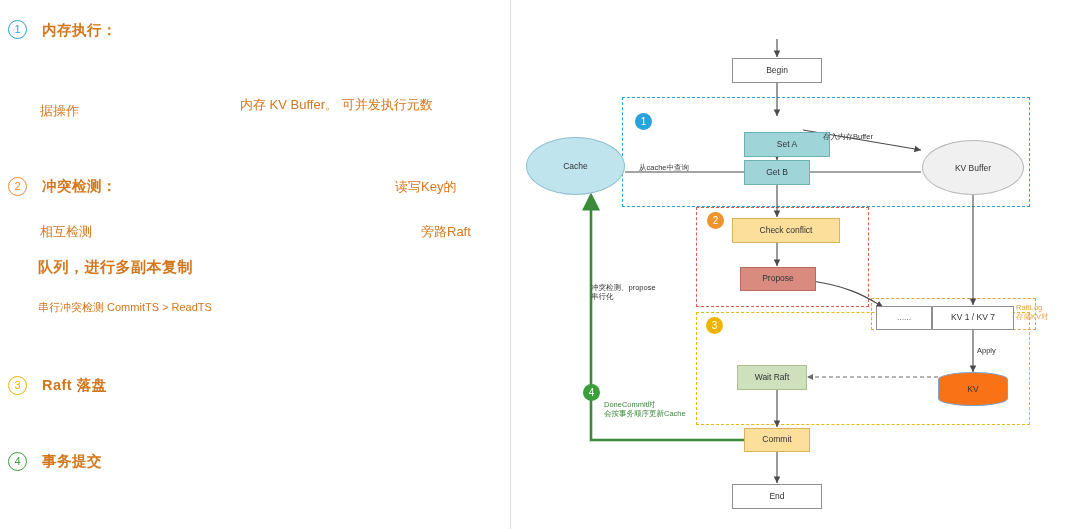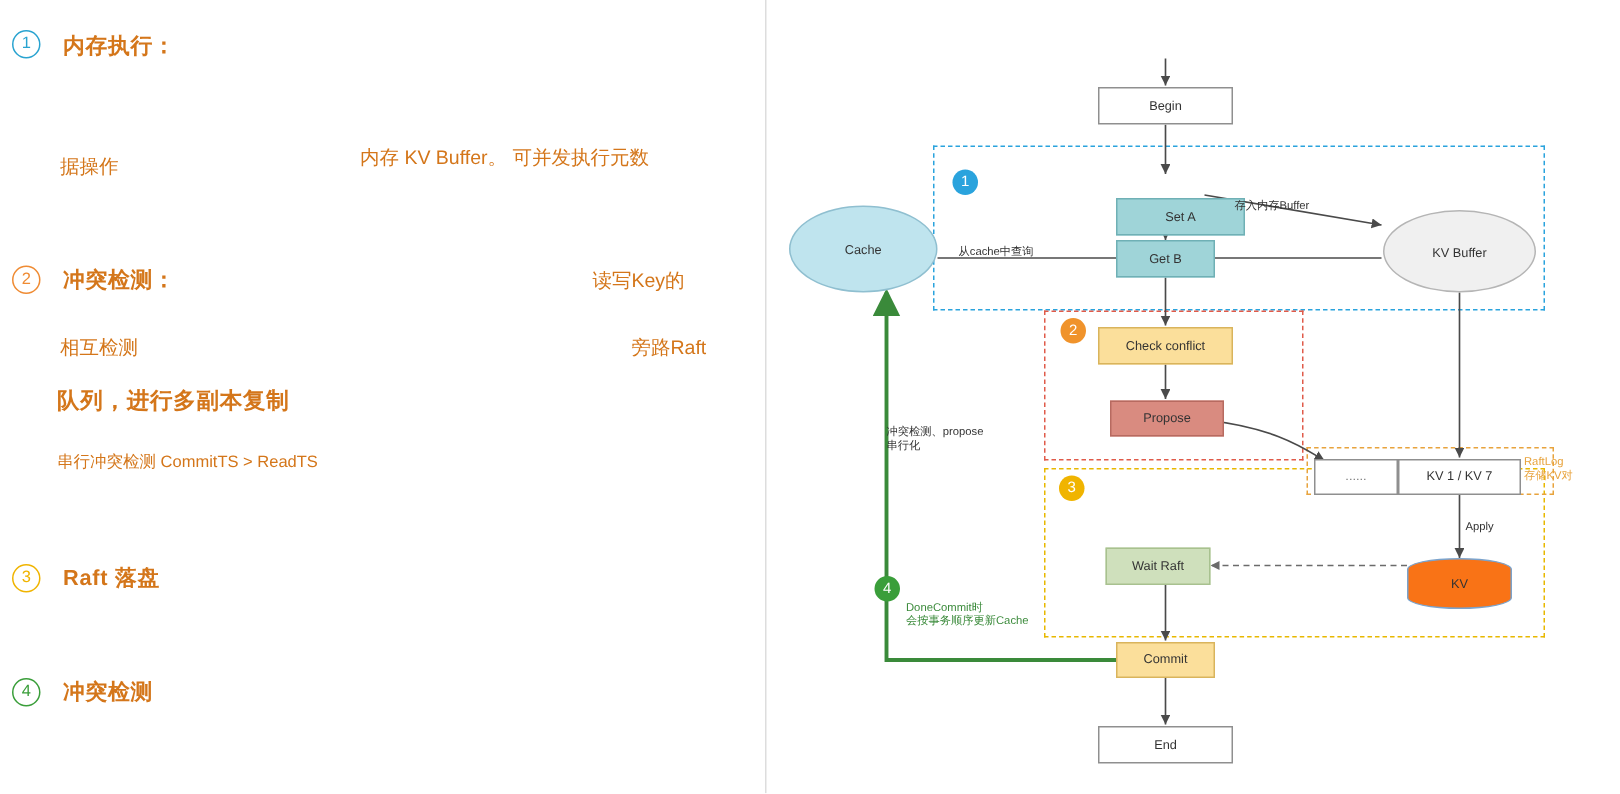--- a/index.html
+++ b/index.html
@@ -182,21 +182,21 @@
 
     <div class="l-head" style="left:42px; top:177px;">冲突检测：</div>
     <div class="l-txt" style="left:395px; top:178px;">读写Key的</div>
     <div class="l-txt" style="left:40px; top:223px;">相互检测</div>
     <div class="l-txt" style="left:421px; top:223px;">旁路Raft</div>
     <div class="l-txt big" style="left:38px; top:258px;">队列，进行多副本复制</div>
     <div class="l-txt small" style="left:38px; top:300px;">串行冲突检测 CommitTS &gt; ReadTS</div>
 
     <div class="l-head h3" style="left:42px; top:376px;">Raft 落盘</div>
 
-    <div class="l-head" style="left:42px; top:452px;">冲突检测</div>
+    <div class="l-head" style="left:42px; top:452px;">事务提交</div>
   </div>
 
   <div id="diagram">
 
     <div class="dash-box dash-blue" style="left:111px; top:97px;  width:408px; height:110px;"></div>
     <div class="dash-box dash-red" style="left:185px; top:207px; width:173px; height:100px;"></div>
     <div class="dash-box dash-yellow" style="left:185px; top:312px; width:334px; height:113px;"></div>
     <div class="dash-box dash-orange" style="left:360px; top:298px; width:165px; height:32px;"></div>
 
     <svg class="edges">
@@ -243,21 +243,21 @@
       <path d="M241,440 L80,440 L80,195" fill="none" stroke="#3a8a3a" stroke-width="2.6" marker-end="url(#ahg)"></path>
     </svg>
 
     <div class="node plain" style="left:221px; top:58px;  width:90px;  height:25px;">Begin</div>
     <div class="node teal" style="left:233px; top:132px; width:86px;  height:25px;">Set A</div>
     <div class="node teal" style="left:233px; top:160px; width:66px;  height:25px;">Get B</div>
 
     <div class="ellipse" style="left:15px; top:137px; width:99px; height:58px;">Cache</div>
     <div class="ellipse" style="left:411px; top:140px; width:102px; height:55px; background:#f0f0f0; border-color:#b5b5b5;">KV Buffer</div>
 
-    <div class="node yellow" style="left:221px; top:218px; width:90px; height:25px;">Check conflict</div>
+    <div class="node yellow" style="left:221px; top:218px; width:108px; height:25px;">Check conflict</div>
     <div class="node red" style="left:229px; top:267px; width:76px; height:24px;">Propose</div>
 
     <div class="node plain" style="left:365px; top:306px; width:56px; height:24px; color:#777;">......</div>
     <div class="node plain" style="left:421px; top:306px; width:82px; height:24px;">KV 1 / KV 7</div>
 
     <div class="node green" style="left:226px; top:365px; width:70px; height:25px;">Wait Raft</div>
     <div class="cylinder" style="left:427px; top:372px; width:70px; height:34px;">KV</div>
 
     <div class="node yellow" style="left:233px; top:428px; width:66px; height:24px;">Commit</div>
     <div class="node plain" style="left:221px; top:484px; width:90px; height:25px;">End</div>

